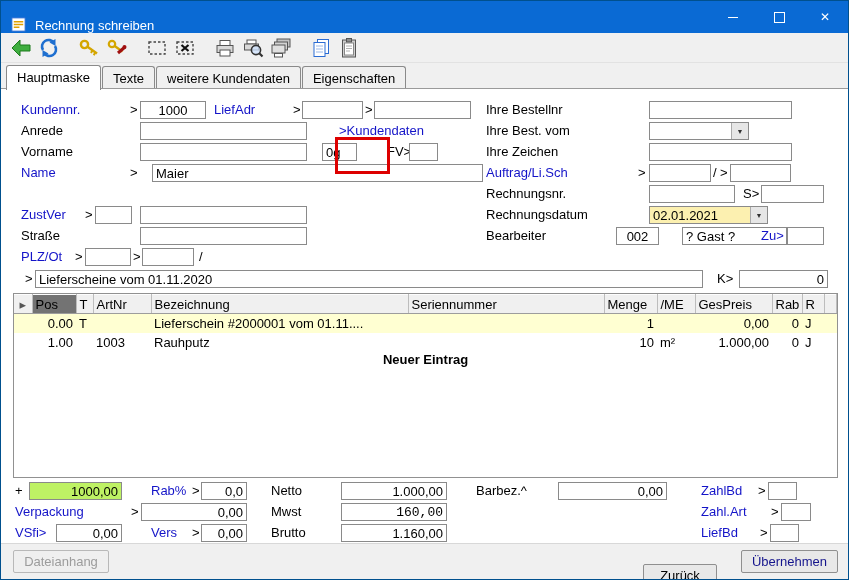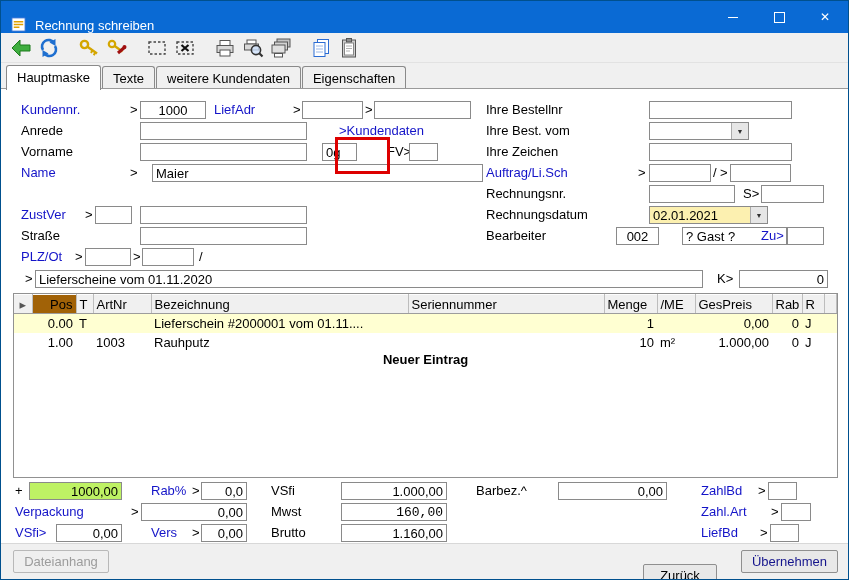--- a/index.html
+++ b/index.html
@@ -28,21 +28,21 @@
   .ta-c{text-align:center;}
   .yellow{background:#fcf0b0;}
   .gray{background:#bef264;}
   .combo{position:absolute;height:18px;}
   .combo .fld{left:0;top:0;width:100%;}
   .dd{position:absolute;right:1px;top:1px;width:16px;height:16px;background:#e6e6e6;border-left:1px solid #aaa;display:flex;align-items:center;justify-content:center;font-size:7px;color:#333;}
   .redbox{position:absolute;border:3px solid #dd0000;pointer-events:none;z-index:6;}
   .gridwrap{position:absolute;left:12px;top:292px;width:825px;height:185px;border:1px solid #919191;background:#fff;box-sizing:border-box;}
   table.grid{border-collapse:collapse;table-layout:fixed;width:100%;font-size:13px;}
   .grid th{height:18px;background:#f0f0f0;border-right:1px solid #bdbdbd;border-bottom:1px solid #9d9d9d;border-top:1px solid #fdfdfd;font-weight:normal;text-align:left;padding:0 3px;overflow:hidden;white-space:nowrap;}
-  .grid th.pos-h{background:#a16207;text-align:right;}
+  .grid th.pos-h{background:#737373;text-align:left;}
   .grid th.sel-h{text-align:center;color:#555;}
   .grid td{height:19px;padding:0 3px;overflow:hidden;white-space:nowrap;}
   tr.row-yellow td{background:#ffffd2;}
   .overlay{position:absolute;left:12px;top:351px;width:825px;text-align:center;font-weight:bold;color:#000;}
   .btnbar{position:absolute;left:0;bottom:0;right:0;height:35px;background:#f0f0f0;border-top:1px solid #d8d8d8;}
   .btn{position:absolute;height:23px;background:#e8e8e8;border:1px solid #8f8f8f;border-radius:2px;font-family:"Liberation Sans",sans-serif;font-size:13px;display:flex;align-items:center;justify-content:center;box-sizing:border-box;}
   .btn.disabled{color:#9c9c9c;border-color:#b8b8b8;background:#efefef;}
   .btn.accent{color:#14148c;}
 </style>
 </head>
@@ -303,21 +303,21 @@
       </tbody>
     </table>
   </div>
   <div class="overlay">Neuer Eintrag</div>
 
   <span class="lb" style="left:14px;top:481px;">+</span>
   <input class="fld ta-r gray" style="left: 28px; top: 481px; width: 93px;" value="1000,00">
   <span class="lb blue" style="left:150px;top:481px;">Rab%</span>
   <span class="gt" style="left:191px;top:481px;">&gt;</span>
   <input class="fld ta-r" style="left: 200px; top: 481px; width: 46px;" value="0,0">
-  <span class="lb" style="left:270px;top:481px;">VSfi</span>
+  <span class="lb" style="left:270px;top:481px;">Netto</span>
   <input class="fld ta-r" style="left: 340px; top: 481px; width: 106px;" value="1.000,00">
   <span class="lb" style="left:475px;top:481px;">Barbez.^</span>
   <input class="fld ta-r" style="left: 557px; top: 481px; width: 109px;" value="0,00">
   <span class="lb blue" style="left:700px;top:481px;">ZahlBd</span>
   <span class="gt" style="left:757px;top:481px;">&gt;</span>
   <input class="fld" style="left: 767px; top: 481px; width: 29px;">
 
   <span class="lb blue" style="left:14px;top:502px;">Verpackung</span>
   <span class="gt" style="left:130px;top:502px;">&gt;</span>
   <input class="fld ta-r" style="left: 140px; top: 502px; width: 106px;" value="0,00">

